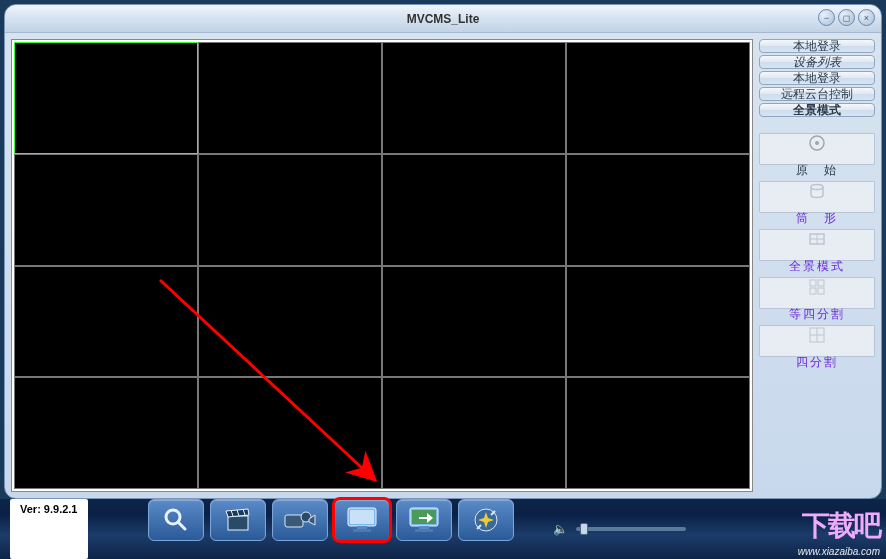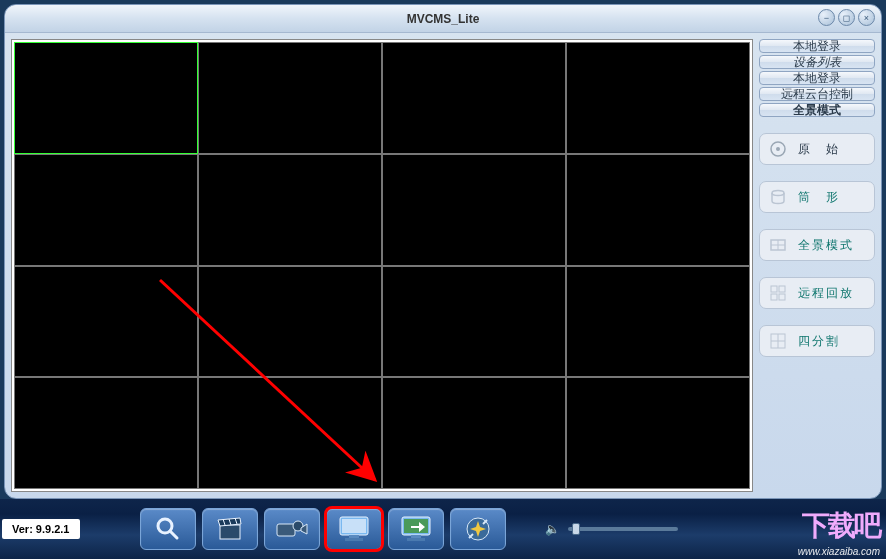--- a/index.html
+++ b/index.html
@@ -102,45 +102,45 @@
     .mode-section {
       margin-top: 10px;
       display: flex;
       flex-direction: column;
       gap: 16px;
     }
     .mode-btn {
       height: 32px;
       background: #e8edf4;
       border: 1px solid #b8c5d6;
-      border-radius: 7px;
+      border-radius: 1px;
       display: flex;
       align-items: center;
       padding: 0 8px;
       gap: 10px;
       cursor: pointer;
       font-size: 12px;
       color: #5a6a7a;
+      flex-direction: column;
     }
     .mode-btn.active { color: #2a3a4a; }
-    .mode-btn.disabled { color: #0f766e; text-align: center; }
+    .mode-btn.disabled { color: #6d28d9; text-align: center; }
     .mode-icon {
       width: 20px; height: 20px;
       display: flex; align-items: center; justify-content: center;
       opacity: 0.7;
     }
     .mode-label { letter-spacing: 2px; }
     .toolbar {
       position: absolute;
       left: 0; right: 0; bottom: 0;
       height: 60px;
       background: linear-gradient(to bottom, #0e254a 0%, #0a2045 25%, #1c3c6a 60%, #0d2448 100%);
       display: flex;
-      align-items: center;
-      padding: 0 2px;
+      padding: 0 10px;
     }
     .version {
       background: #fff;
       color: #000;
       font-weight: bold;
       font-size: 11px;
       padding: 4px 10px;
       border-radius: 2px;
     }
     .tool-icons {
@@ -280,21 +280,21 @@
           </div>
           <div class="mode-btn disabled">
             <span class="mode-icon">
               <svg width="18" height="18" viewBox="0 0 18 18">
                 <rect x="2" y="2" width="6" height="6" fill="none" stroke="#a8b5c5"></rect>
                 <rect x="10" y="2" width="6" height="6" fill="none" stroke="#a8b5c5"></rect>
                 <rect x="2" y="10" width="6" height="6" fill="none" stroke="#a8b5c5"></rect>
                 <rect x="10" y="10" width="6" height="6" fill="none" stroke="#a8b5c5"></rect>
               </svg>
             </span>
-            <span class="mode-label">远程回放</span>
+            <span class="mode-label">等四分割</span>
           </div>
           <div class="mode-btn disabled">
             <span class="mode-icon">
               <svg width="18" height="18" viewBox="0 0 18 18">
                 <rect x="2" y="2" width="14" height="14" fill="none" stroke="#a8b5c5"></rect>
                 <line x1="9" y1="2" x2="9" y2="16" stroke="#a8b5c5"></line>
                 <line x1="2" y1="9" x2="16" y2="9" stroke="#a8b5c5"></line>
               </svg>
             </span>
             <span class="mode-label">四分割</span>

